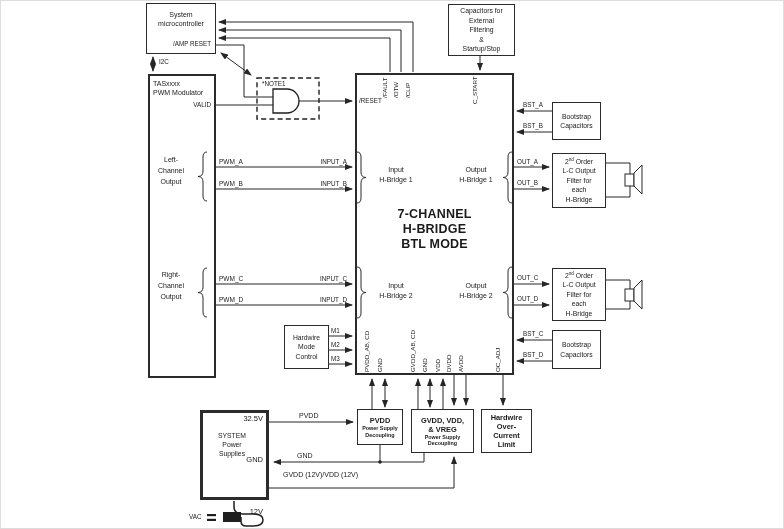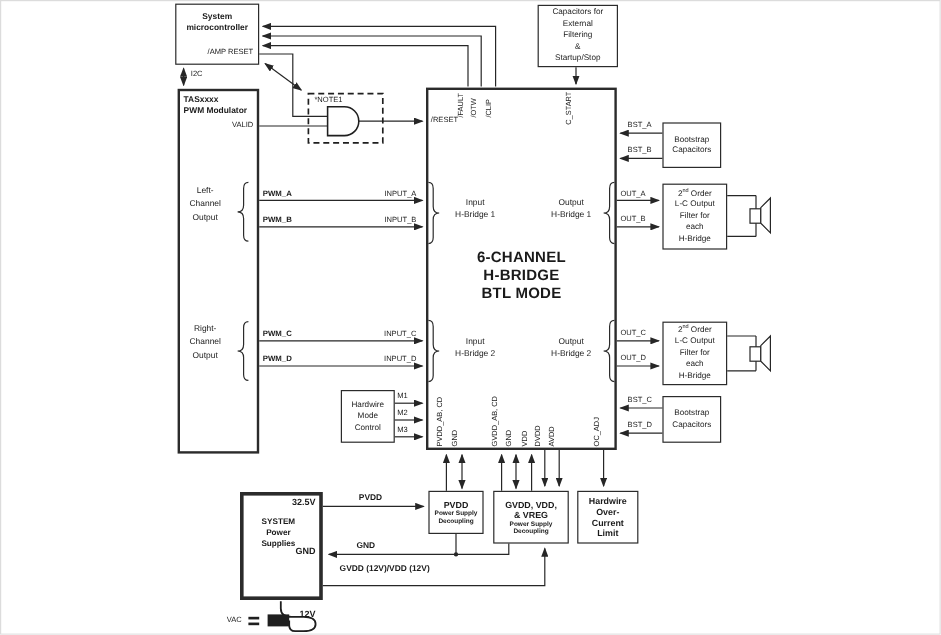--- a/index.html
+++ b/index.html
@@ -5,21 +5,21 @@
   html,body{margin:0;padding:0;background:#fff;}
   .stage{position:relative;width:784px;height:529px;background:#fff;
          font-family:"Liberation Sans",sans-serif;color:#1a1a1a;
          box-sizing:border-box;border:1px solid #dcdcdc;overflow:hidden;}
   .bx{position:absolute;border:1px solid #2b2b2b;background:#fff;box-sizing:border-box;
       display:flex;align-items:center;justify-content:center;text-align:center;
       white-space:pre-line;font-size:6.8px;line-height:9.5px;}
   .b2{border-width:2px}
   .b3{border-width:3px}
   .lbl{position:absolute;white-space:pre-line;font-size:6.3px;line-height:8px;}
-  .bold{font-weight:bold}
+  .bold{font-weight:normal}
   .rt{text-align:right}
   .ctr{text-align:center}
   .vlbl{position:absolute;white-space:nowrap;font-size:6.2px;line-height:7px;height:7px;
         transform:rotate(-90deg);transform-origin:left bottom;}
   .f7{font-size:7px;line-height:11px}
   .title-main{font-size:12.5px;line-height:15px;font-weight:bold;letter-spacing:.2px}
   .sub{font-size:5.4px;line-height:6.5px;font-weight:bold}
   .bigttl{font-size:7.4px;line-height:9px;font-weight:bold}
   svg.wires{position:absolute;left:0;top:0}
   sup{font-size:4.6px;vertical-align:super;line-height:0}
@@ -193,21 +193,21 @@
 Output</div>
 
   <div class="lbl" style="left:261px;top:79px">*NOTE1</div>
 
   <div class="lbl" style="left:358px;top:96px">/RESET</div>
   <div class="vlbl" style="left:387px;top:90px">/FAULT</div>
   <div class="vlbl" style="left:398px;top:90px">/OTW</div>
   <div class="vlbl" style="left:410px;top:90px">/CLIP</div>
   <div class="vlbl" style="left:477px;top:96px">C_START</div>
 
-  <div class="lbl ctr title-main" style="left:356px;top:206px;width:155px">6-CHANNEL
+  <div class="lbl ctr title-main" style="left:356px;top:206px;width:155px">7-CHANNEL
 H-BRIDGE
 BTL MODE</div>
   <div class="lbl ctr f7" style="left:366px;top:164px;width:58px;line-height:10px">Input
 H-Bridge 1</div>
   <div class="lbl ctr f7" style="left:446px;top:164px;width:58px;line-height:10px">Output
 H-Bridge 1</div>
   <div class="lbl ctr f7" style="left:366px;top:280px;width:58px;line-height:10px">Input
 H-Bridge 2</div>
   <div class="lbl ctr f7" style="left:446px;top:280px;width:58px;line-height:10px">Output
 H-Bridge 2</div>

